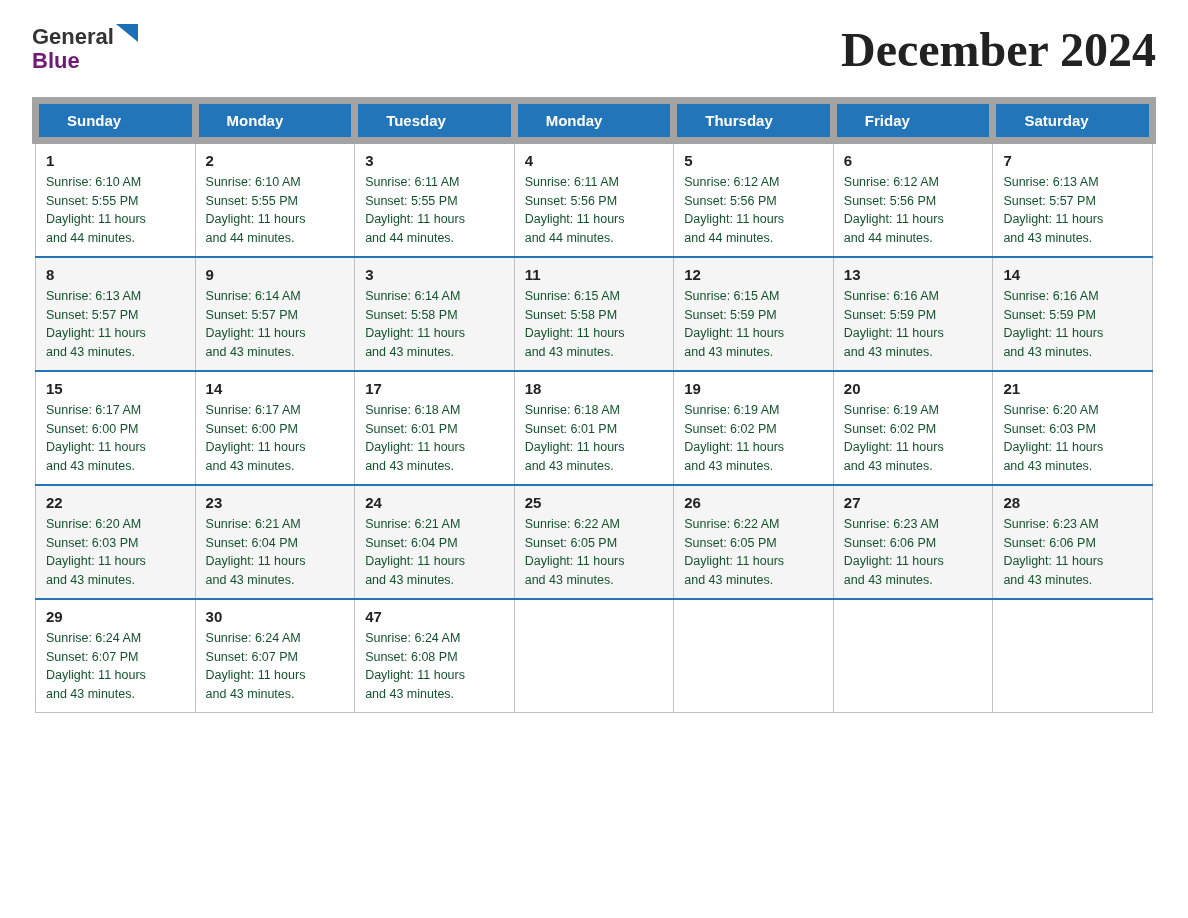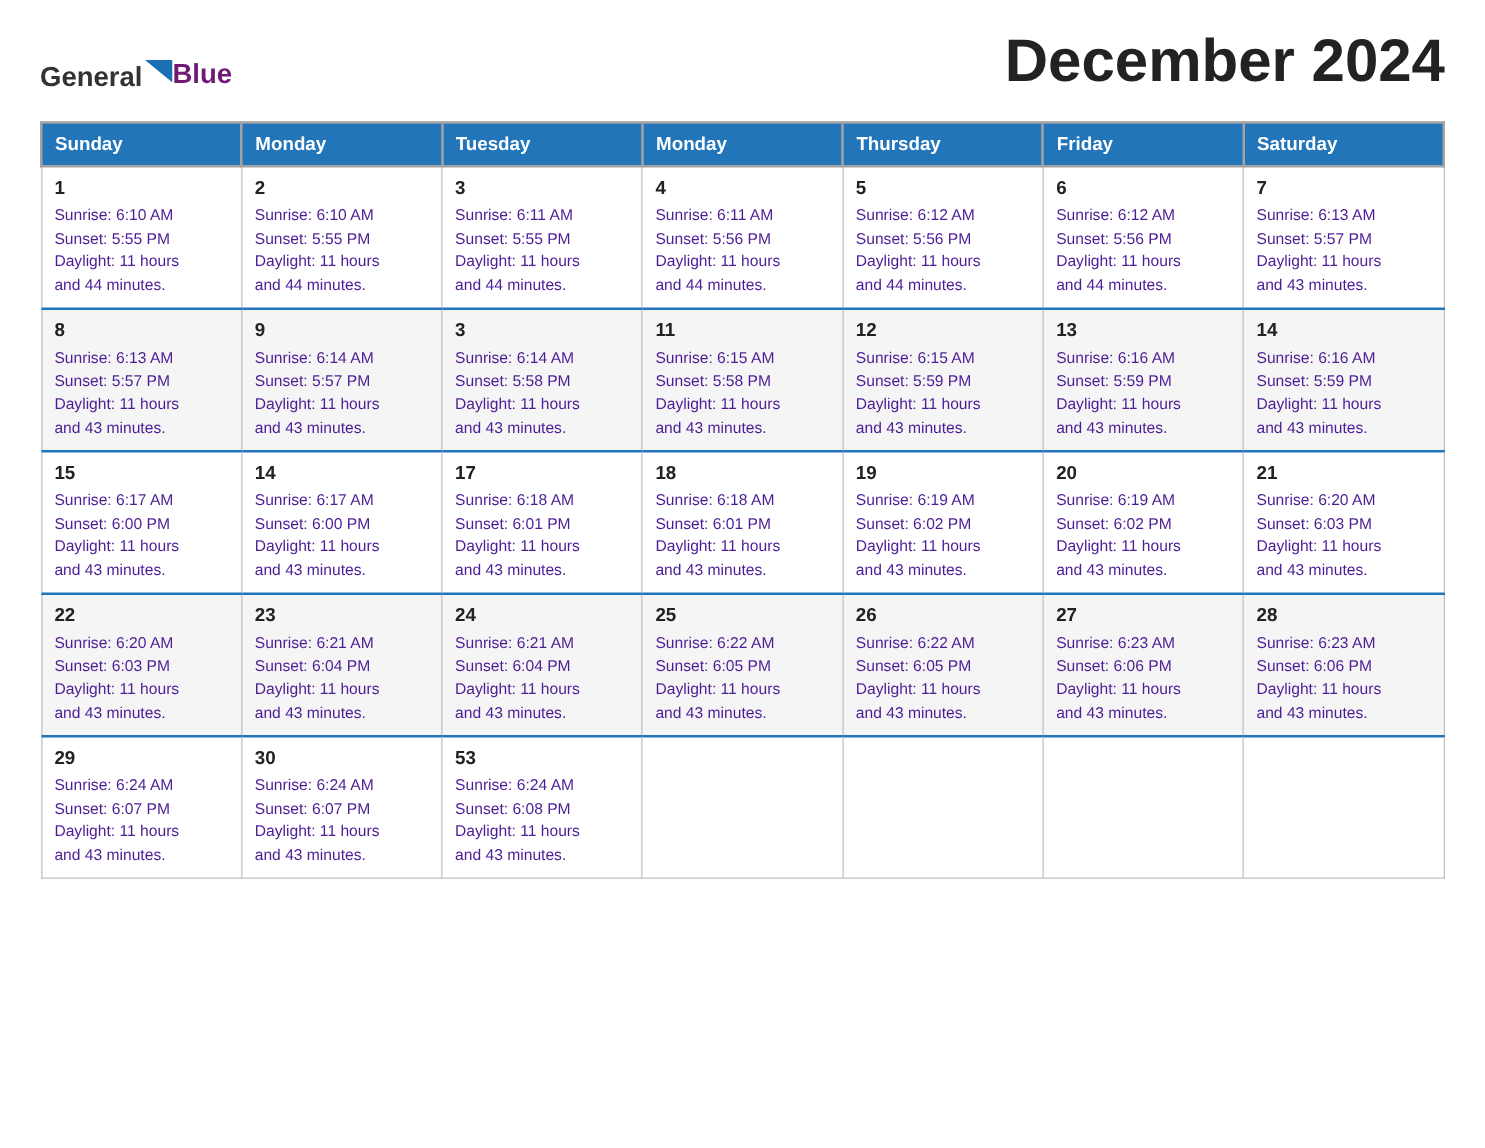--- a/index.html
+++ b/index.html
@@ -11,40 +11,41 @@
       min-height: 918px;
     }
     .header {
       display: flex;
       justify-content: space-between;
       align-items: flex-start;
       margin-bottom: 20px;
     }
     .logo {
       display: flex;
+      flex-direction: column;
       align-items: flex-start;
-      margin-top: 24px;
     }
     .logo-text {
       display: flex;
       align-items: center;
     }
     .logo-general {
       font-size: 22px;
       font-weight: bold;
       color: #333;
     }
     .logo-blue {
       font-size: 22px;
       font-weight: bold;
       color: #701a75;
       margin-top: -2px;
     }
     .title-block {
       text-align: center;
+      font-family: Liberation Serif, serif;
     }
     .month-title {
       font-size: 48px;
       font-weight: bold;
       color: #222;
       line-height: 1.1;
     }
     .location {
       font-size: 22px;
       color: #444;
@@ -53,43 +54,43 @@
     table {
       width: 100%;
       border-collapse: collapse;
       table-layout: fixed;
     }
     thead tr th {
       background-color: #2175b8;
       color: #fff;
       font-size: 15px;
       font-weight: bold;
-      padding: 8px 10px;
+      padding: 8px 28px;
       text-align: left;
-      border: 2px solid #a3a3a3;
+      border: 7px solid #a3a3a3;
     }
     tbody tr td {
       vertical-align: top;
       padding: 8px 10px;
       font-size: 13px;
       color: #333;
       border: 1px solid #c0c0c0;
       height: 110px;
     }
     tbody tr td .day-num {
       font-size: 15px;
       font-weight: bold;
       color: #222;
       display: block;
       margin-bottom: 4px;
     }
     tbody tr td .day-info {
       font-size: 12.5px;
       line-height: 1.5;
-      color: #4c1d95;
+      color: #14532d;
     }
     tbody tr:nth-child(odd) td {
       background-color: #fff;
     }
     tbody tr:nth-child(even) td {
       background-color: #f5f5f5;
     }
     tbody tr td.empty {
       background-color: #fff;
     }
@@ -254,21 +255,21 @@
       <tr>
         <td>
           <span class="day-num">29</span>
           <div class="day-info">Sunrise: 6:24 AM<br>Sunset: 6:07 PM<br>Daylight: 11 hours<br>and 43 minutes.</div>
         </td>
         <td>
           <span class="day-num">30</span>
           <div class="day-info">Sunrise: 6:24 AM<br>Sunset: 6:07 PM<br>Daylight: 11 hours<br>and 43 minutes.</div>
         </td>
         <td>
-          <span class="day-num">53</span>
+          <span class="day-num">47</span>
           <div class="day-info">Sunrise: 6:24 AM<br>Sunset: 6:08 PM<br>Daylight: 11 hours<br>and 43 minutes.</div>
         </td>
         <td class="empty" style="background-color: rgb(255, 255, 255); border-top: 2px solid rgb(33, 117, 184);"></td>
         <td class="empty" style="background-color: rgb(255, 255, 255); border-top: 2px solid rgb(33, 117, 184);"></td>
         <td class="empty" style="background-color: rgb(255, 255, 255); border-top: 2px solid rgb(33, 117, 184);"></td>
         <td class="empty" style="background-color: rgb(255, 255, 255); border-top: 2px solid rgb(33, 117, 184);"></td>
       </tr>
     </tbody>
 </table>
 

